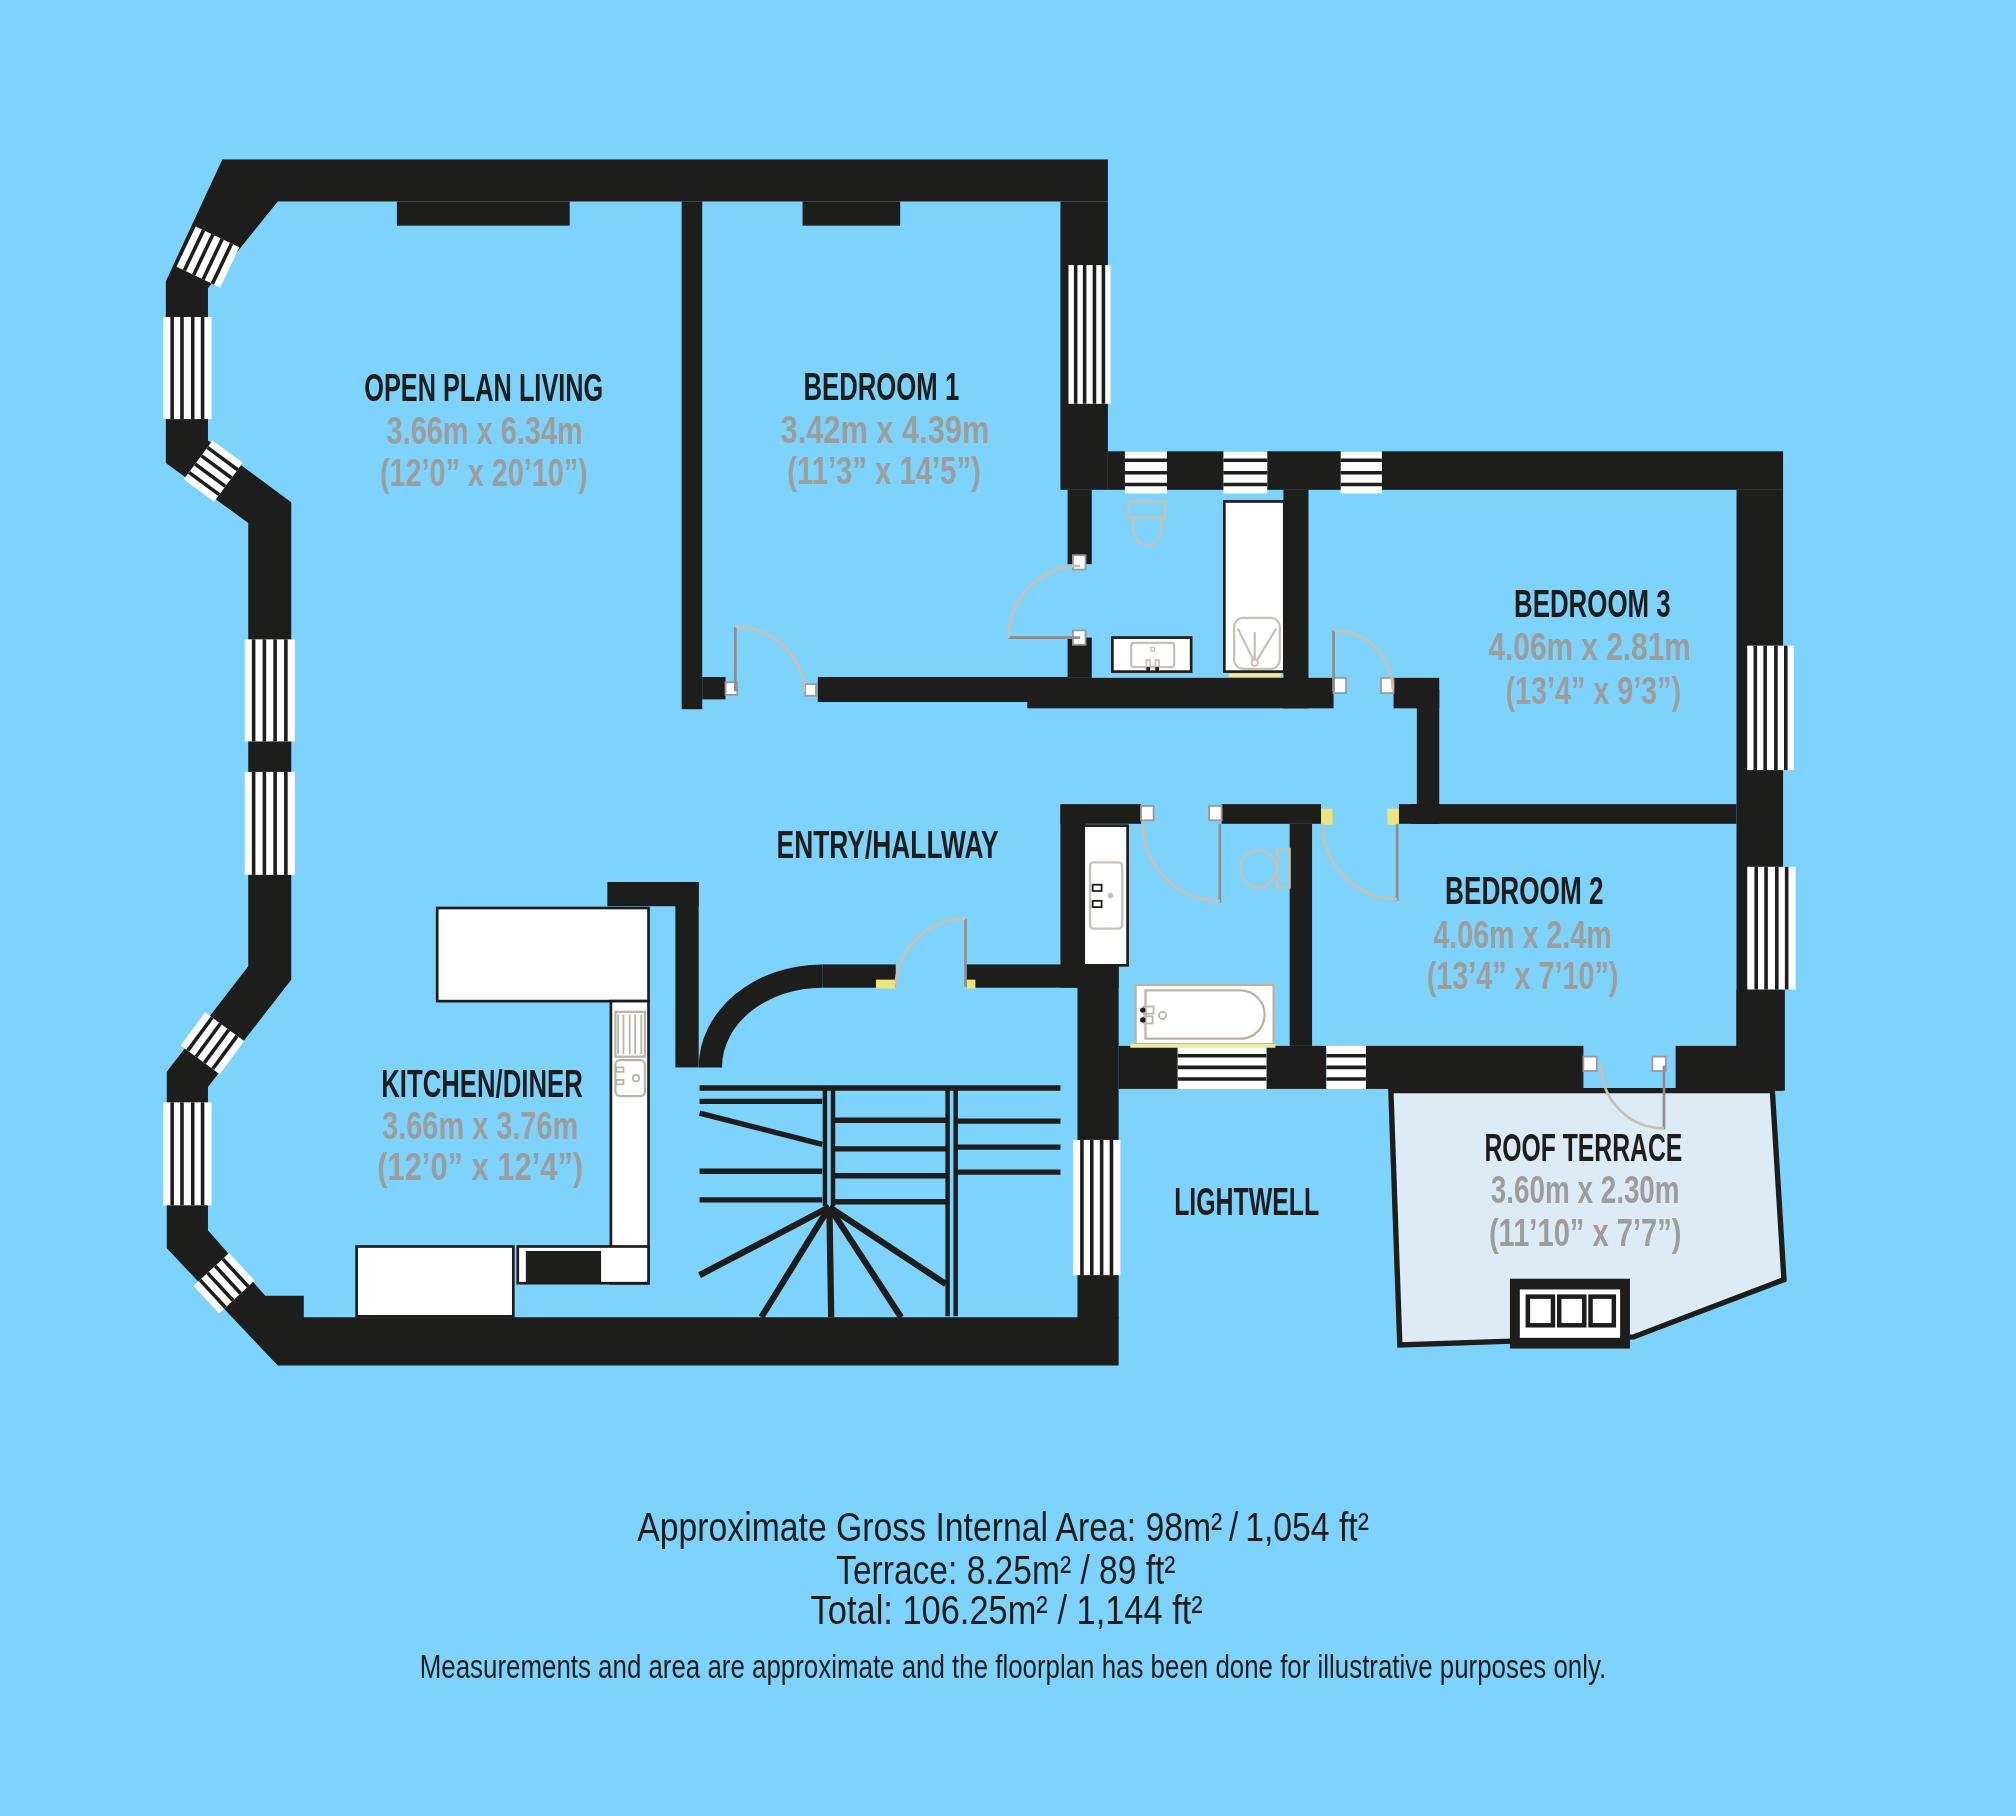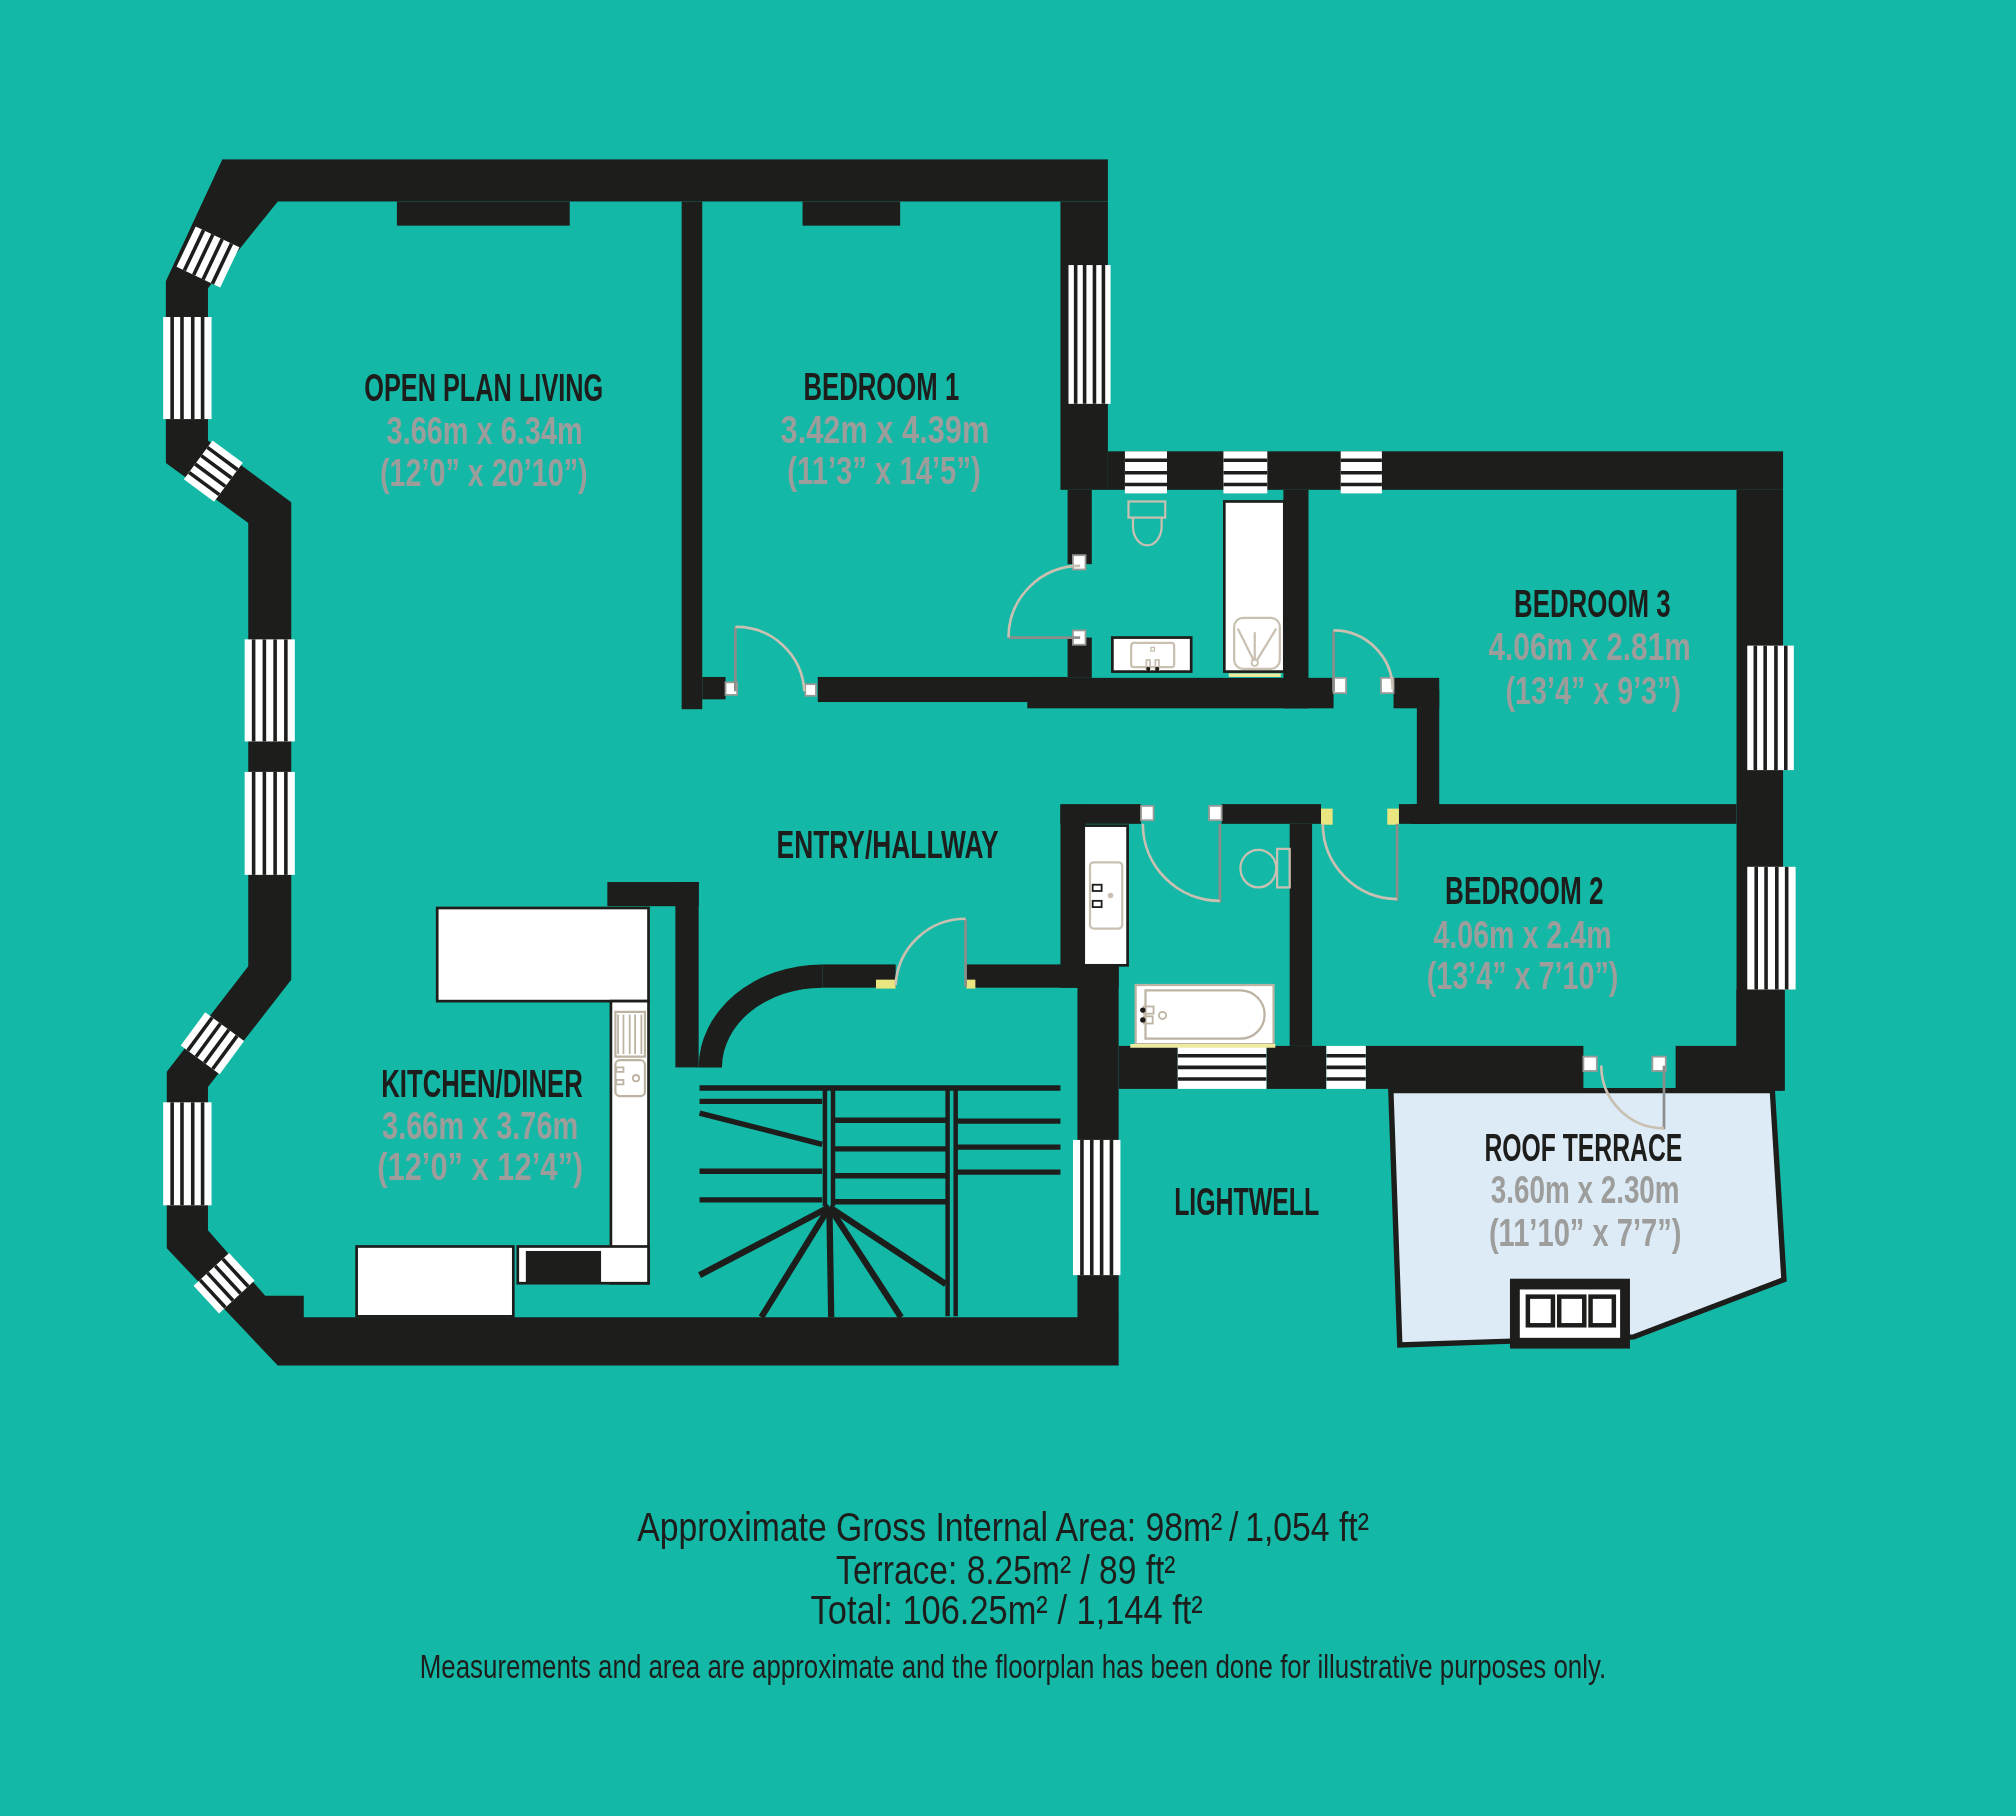--- a/index.html
+++ b/index.html
@@ -1,16 +1,16 @@
 <!DOCTYPE html>
 <html style="font-size:14.3px"><head>
 <meta charset="utf-8">
 <style>
 html,body{margin:0;padding:0;background:#fff;}
-#page{position:relative;width:2017px;height:1816px;background:#14b8a6;font-family:"Liberation Sans",sans-serif;}
+#page{position:relative;width:2017px;height:1816px;background:#7dd3fc;font-family:"Liberation Sans",sans-serif;}
 svg{position:absolute;top:0;left:0;}
 .lbl{font-family:"Liberation Sans",sans-serif;font-weight:bold;fill:#1d1d1b;}
 .dim{font-family:"Liberation Sans",sans-serif;font-weight:bold;fill:#9d9d9c;}
 .ft{font-family:"Liberation Sans",sans-serif;fill:#1d1d1b;}
 </style>
 </head>
 <body>
 <div id="page">
 <svg width="2017" height="1816" viewBox="0 0 2252 2028">
 

